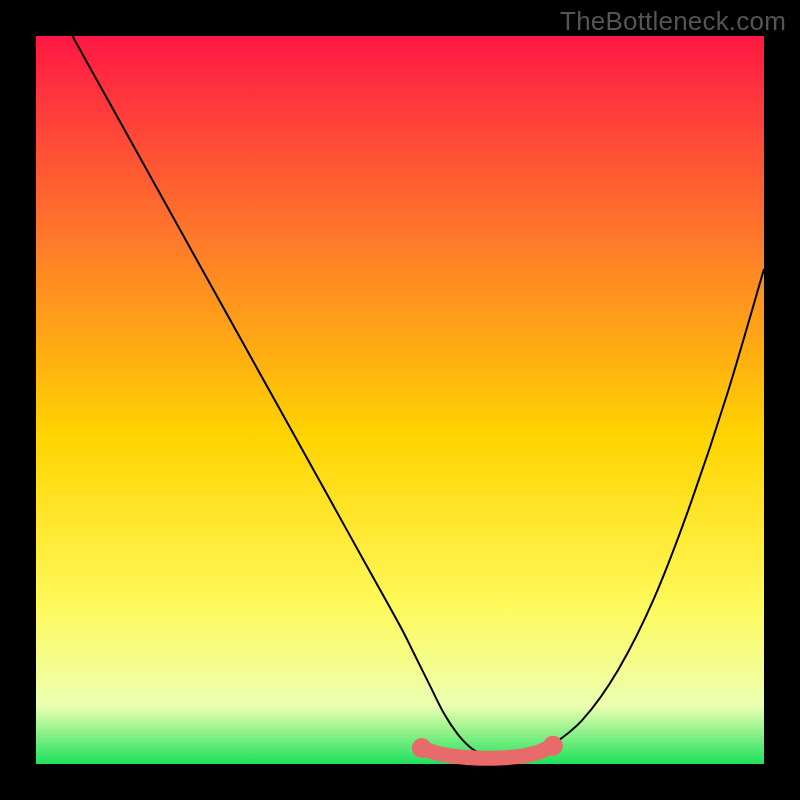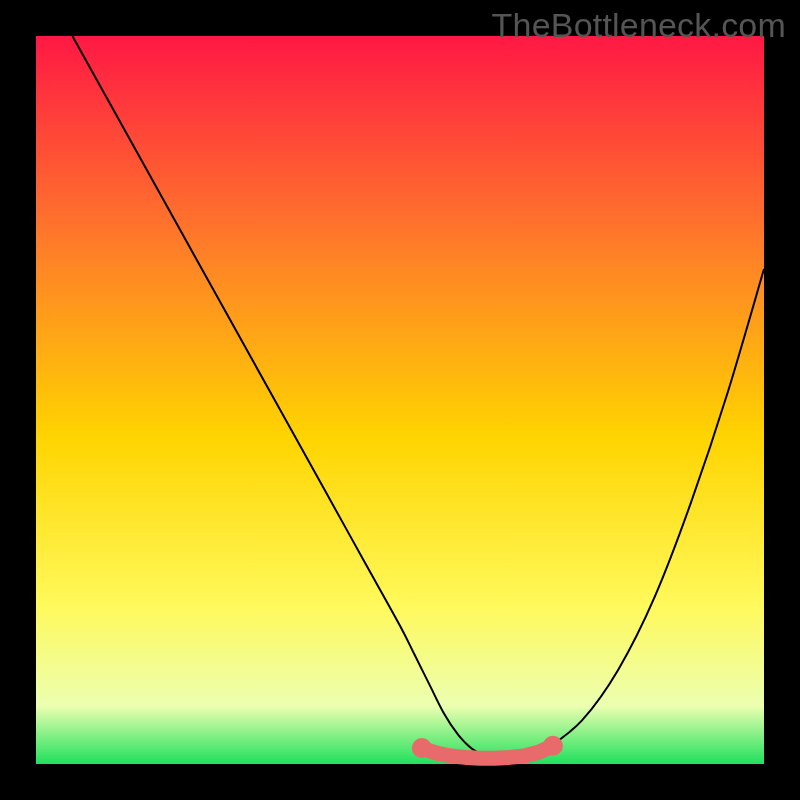--- a/index.html
+++ b/index.html
@@ -17,21 +17,21 @@
     top: 0;
     width: 800px;
     height: 800px;
     background: #000;
   }
   .watermark {
     position: absolute;
     top: 6px;
     right: 14px;
     color: #555;
-    font-size: 34px;
+    font-size: 26px;
     font-weight: 500;
     letter-spacing: 0.2px;
     user-select: none;
   }
   svg {
     display: block;
   }
 </style>
 </head>
 <body>

